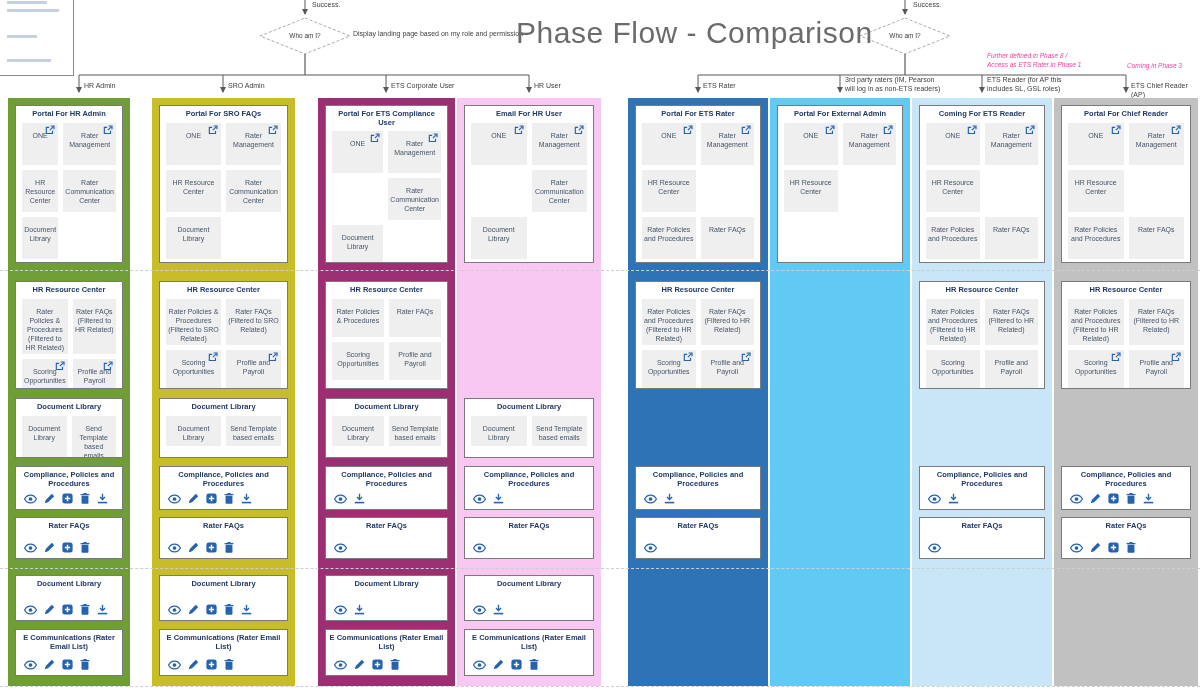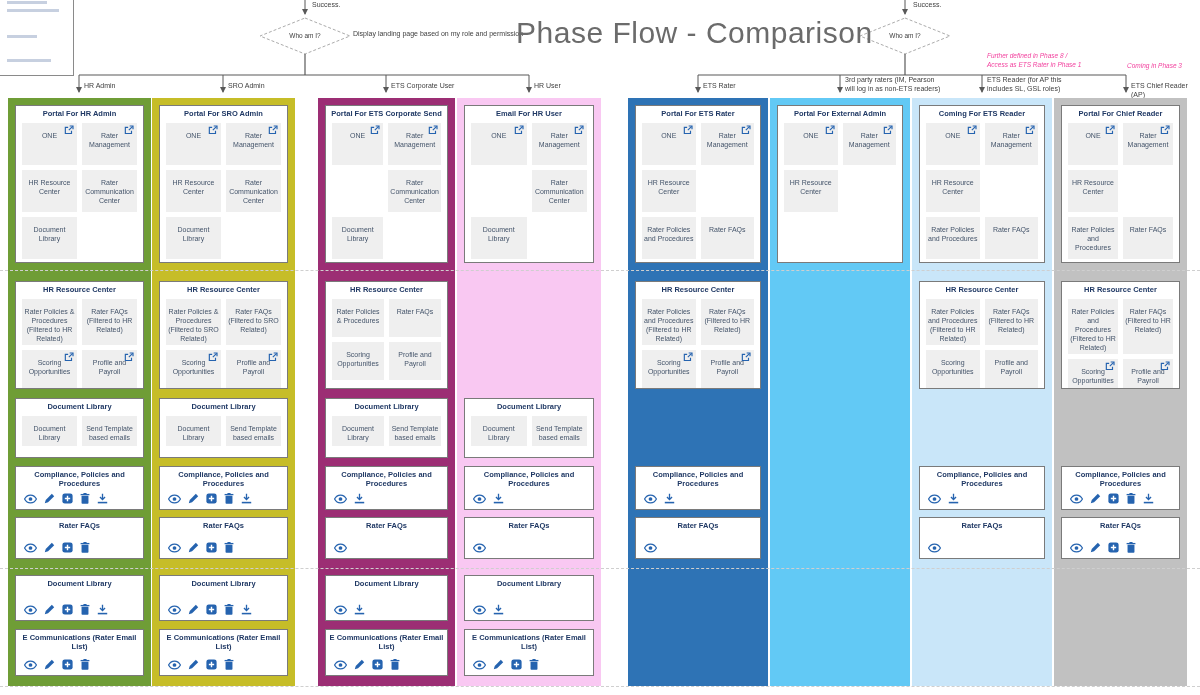--- a/index.html
+++ b/index.html
@@ -90,21 +90,21 @@
 
 <div class="pink-note" style="left:987px;top:52px;">
   <div>Further defined in Phase 8 /</div>
   <div>Access as ETS Rater in Phase 1</div>
 </div>
 <div class="pink-note" style="left:1127px;top:62px;">Coming in Phase 3</div>
 
 <div class="page-title">Phase Flow - Comparison</div>
 
 <div id="columns">
-    <div class="lane" style="left: 8px; width: 143px; background: rgb(111, 157, 54);">
+    <div class="lane" style="left: 8px; width: 122px; background: rgb(111, 157, 54);">
       <div class="card" style="top: 7px; height: 158px;">
         <div class="card-title">Portal For HR Admin</div>
         <div class="tiles">
           <div class="tile" style="min-height: 42px;">
             <span class="ext"><svg viewBox="0 0 12 12" width="10" height="10">
                 <path d="M9 7v3.2H1.6V2.8H5" fill="none" stroke="#2563af" stroke-width="1.4"></path>
                 <path d="M6.8 1.2h4v4" fill="none" stroke="#2563af" stroke-width="1.4"></path>
                 <path d="M10.4 1.6L5.8 6.2" stroke="#2563af" stroke-width="1.4"></path>
               </svg></span>
             <div class="tile-label">ONE</div>
@@ -254,21 +254,21 @@
           <span class="icon"><svg viewBox="0 0 12 14" width="10" height="11">
               <rect x="1.6" y="3.6" width="8.8" height="10" rx="1" fill="#2563af"></rect>
               <rect x="0.4" y="1.2" width="11.2" height="1.7" fill="#2563af"></rect>
               <rect x="4" y="0" width="4" height="1.4" fill="#2563af"></rect>
             </svg></span>
         </div>
       </div>
     </div>
     <div class="lane" style="left: 152px; width: 143px; background: rgb(198, 189, 40);">
       <div class="card" style="top: 7px; height: 158px;">
-        <div class="card-title">Portal For SRO Admin</div>
+        <div class="card-title">Portal For SRO FAQs</div>
         <div class="tiles">
           <div class="tile" style="min-height: 42px;">
             <span class="ext"><svg viewBox="0 0 12 12" width="10" height="10">
                 <path d="M9 7v3.2H1.6V2.8H5" fill="none" stroke="#2563af" stroke-width="1.4"></path>
                 <path d="M6.8 1.2h4v4" fill="none" stroke="#2563af" stroke-width="1.4"></path>
                 <path d="M10.4 1.6L5.8 6.2" stroke="#2563af" stroke-width="1.4"></path>
               </svg></span>
             <div class="tile-label">ONE</div>
           </div>
           <div class="tile" style="min-height: 42px;">
@@ -416,21 +416,21 @@
           <span class="icon"><svg viewBox="0 0 12 14" width="10" height="11">
               <rect x="1.6" y="3.6" width="8.8" height="10" rx="1" fill="#2563af"></rect>
               <rect x="0.4" y="1.2" width="11.2" height="1.7" fill="#2563af"></rect>
               <rect x="4" y="0" width="4" height="1.4" fill="#2563af"></rect>
             </svg></span>
         </div>
       </div>
     </div>
     <div class="lane" style="left: 318px; width: 137px; background: rgb(156, 46, 116);">
       <div class="card" style="top: 7px; height: 158px;">
-        <div class="card-title">Portal For ETS Corporate Send</div>
+        <div class="card-title">Portal For ETS Compliance User</div>
         <div class="tiles">
           <div class="tile" style="min-height: 42px;">
             <span class="ext"><svg viewBox="0 0 12 12" width="10" height="10">
                 <path d="M9 7v3.2H1.6V2.8H5" fill="none" stroke="#2563af" stroke-width="1.4"></path>
                 <path d="M6.8 1.2h4v4" fill="none" stroke="#2563af" stroke-width="1.4"></path>
                 <path d="M10.4 1.6L5.8 6.2" stroke="#2563af" stroke-width="1.4"></path>
               </svg></span>
             <div class="tile-label">ONE</div>
           </div>
           <div class="tile" style="min-height: 42px;">
@@ -805,21 +805,21 @@
       <div class="card" style="top: 419px; height: 42px;">
         <div class="card-title">Rater FAQs</div>
         <div class="icon-row">
           <span class="icon"><svg viewBox="0 0 16 12" width="13" height="10">
               <path d="M8 1.2C4.4 1.2 1.6 4.2 .7 6 1.6 7.8 4.4 10.8 8 10.8s6.4-3 7.3-4.8C14.4 4.2 11.6 1.2 8 1.2z" fill="none" stroke="#2563af" stroke-width="1.5"></path>
               <circle cx="8" cy="6" r="2.3" fill="#2563af"></circle>
             </svg></span>
         </div>
       </div>
     </div>
-    <div class="lane" style="left: 1054px; width: 133px; background: rgb(193, 193, 193);">
+    <div class="lane" style="left: 1054px; width: 144px; background: rgb(193, 193, 193);">
       <div class="card" style="top: 7px; height: 158px;">
         <div class="card-title">Portal For Chief Reader</div>
         <div class="tiles">
           <div class="tile" style="min-height: 42px;">
             <span class="ext"><svg viewBox="0 0 12 12" width="10" height="10">
                 <path d="M9 7v3.2H1.6V2.8H5" fill="none" stroke="#2563af" stroke-width="1.4"></path>
                 <path d="M6.8 1.2h4v4" fill="none" stroke="#2563af" stroke-width="1.4"></path>
                 <path d="M10.4 1.6L5.8 6.2" stroke="#2563af" stroke-width="1.4"></path>
               </svg></span>
             <div class="tile-label">ONE</div>

